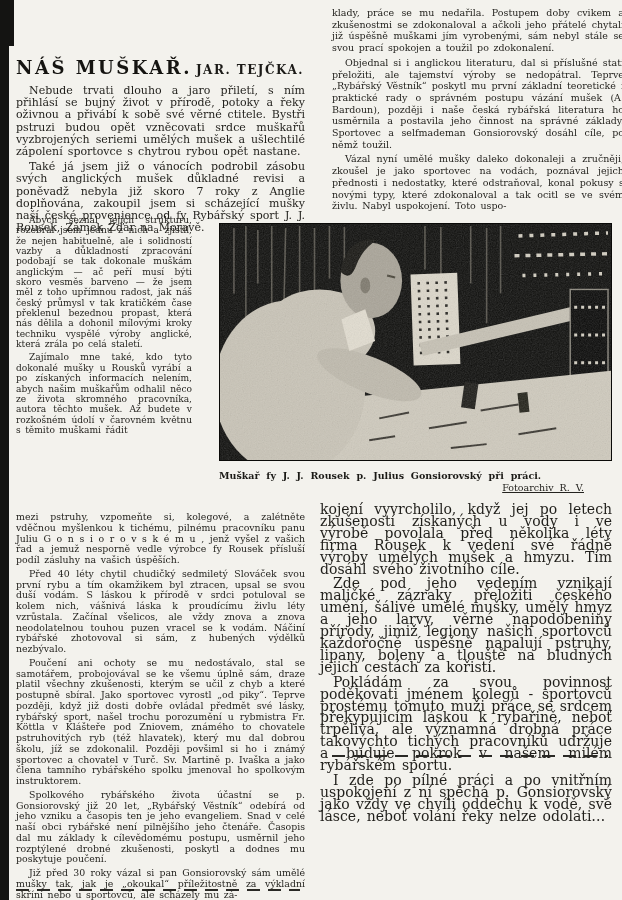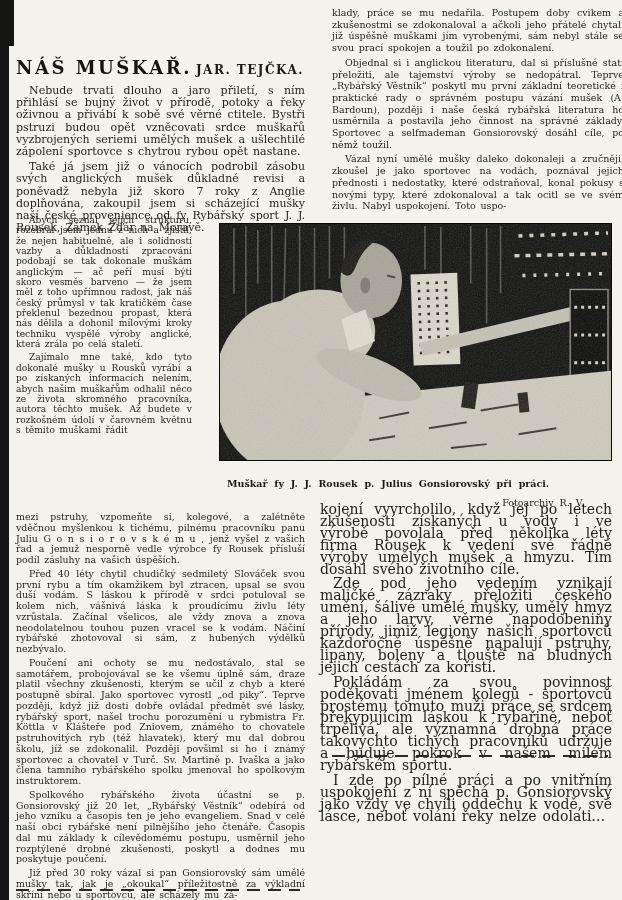--- a/index.html
+++ b/index.html
@@ -35,24 +35,24 @@
   .left-lower {position:absolute;left:16px;top:512px;width:289px;font-size:9.4px;line-height:10.75px;}
   .right-top  {position:absolute;left:332px;top:7px;width:292px;font-size:9.5px;line-height:11.7px;}
   .right-lower{position:absolute;left:320px;top:504px;width:292px;font-size:14px;line-height:11.9px;}
   .photo{
     position:absolute;left:219px;top:223px;width:393px;height:238px;
     background:#0e0e0c;border:1px solid #0a0a08;box-sizing:border-box;
   }
   .photo svg{display:block;width:100%;height:100%;}
   .caption-block{position:absolute;left:219px;top:470px;width:393px;}
   .caption{
-    margin:8px;font-size:9.5px;font-weight:bold;word-spacing:3.5px;color:#1b1a16;
+    margin:0;font-size:9.5px;font-weight:bold;word-spacing:3.5px;color:#1b1a16;
   }
   .credit{
-    margin:1px 28px 0 0;font-size:9.5px;word-spacing:3px;text-align:right;color:#24231f;
+    margin:1px 28px 0 0;font-size:9.5px;word-spacing:3px;text-align:right;color:#24231f;text-decoration:underline;
   }
   .dashes{
     position:absolute;height:2px;
     background:repeating-linear-gradient(90deg,#2a2925 0 13px,transparent 13px 21px);
   }
   .dashes.right{left:332px;top:755px;width:276px;}
   .dashes.left{left:16px;top:889px;width:284px;}
 </style>
 </head>
 <body>

